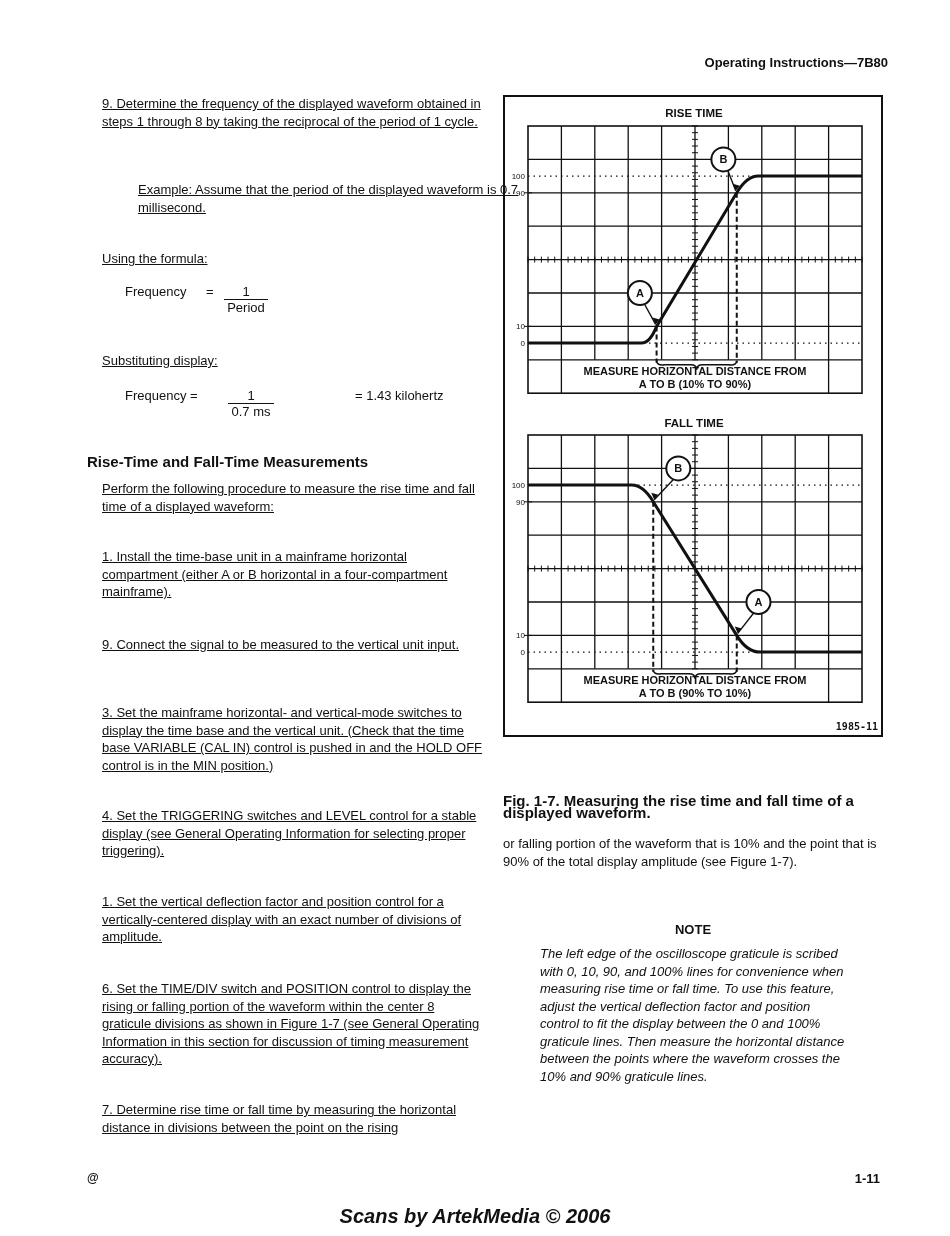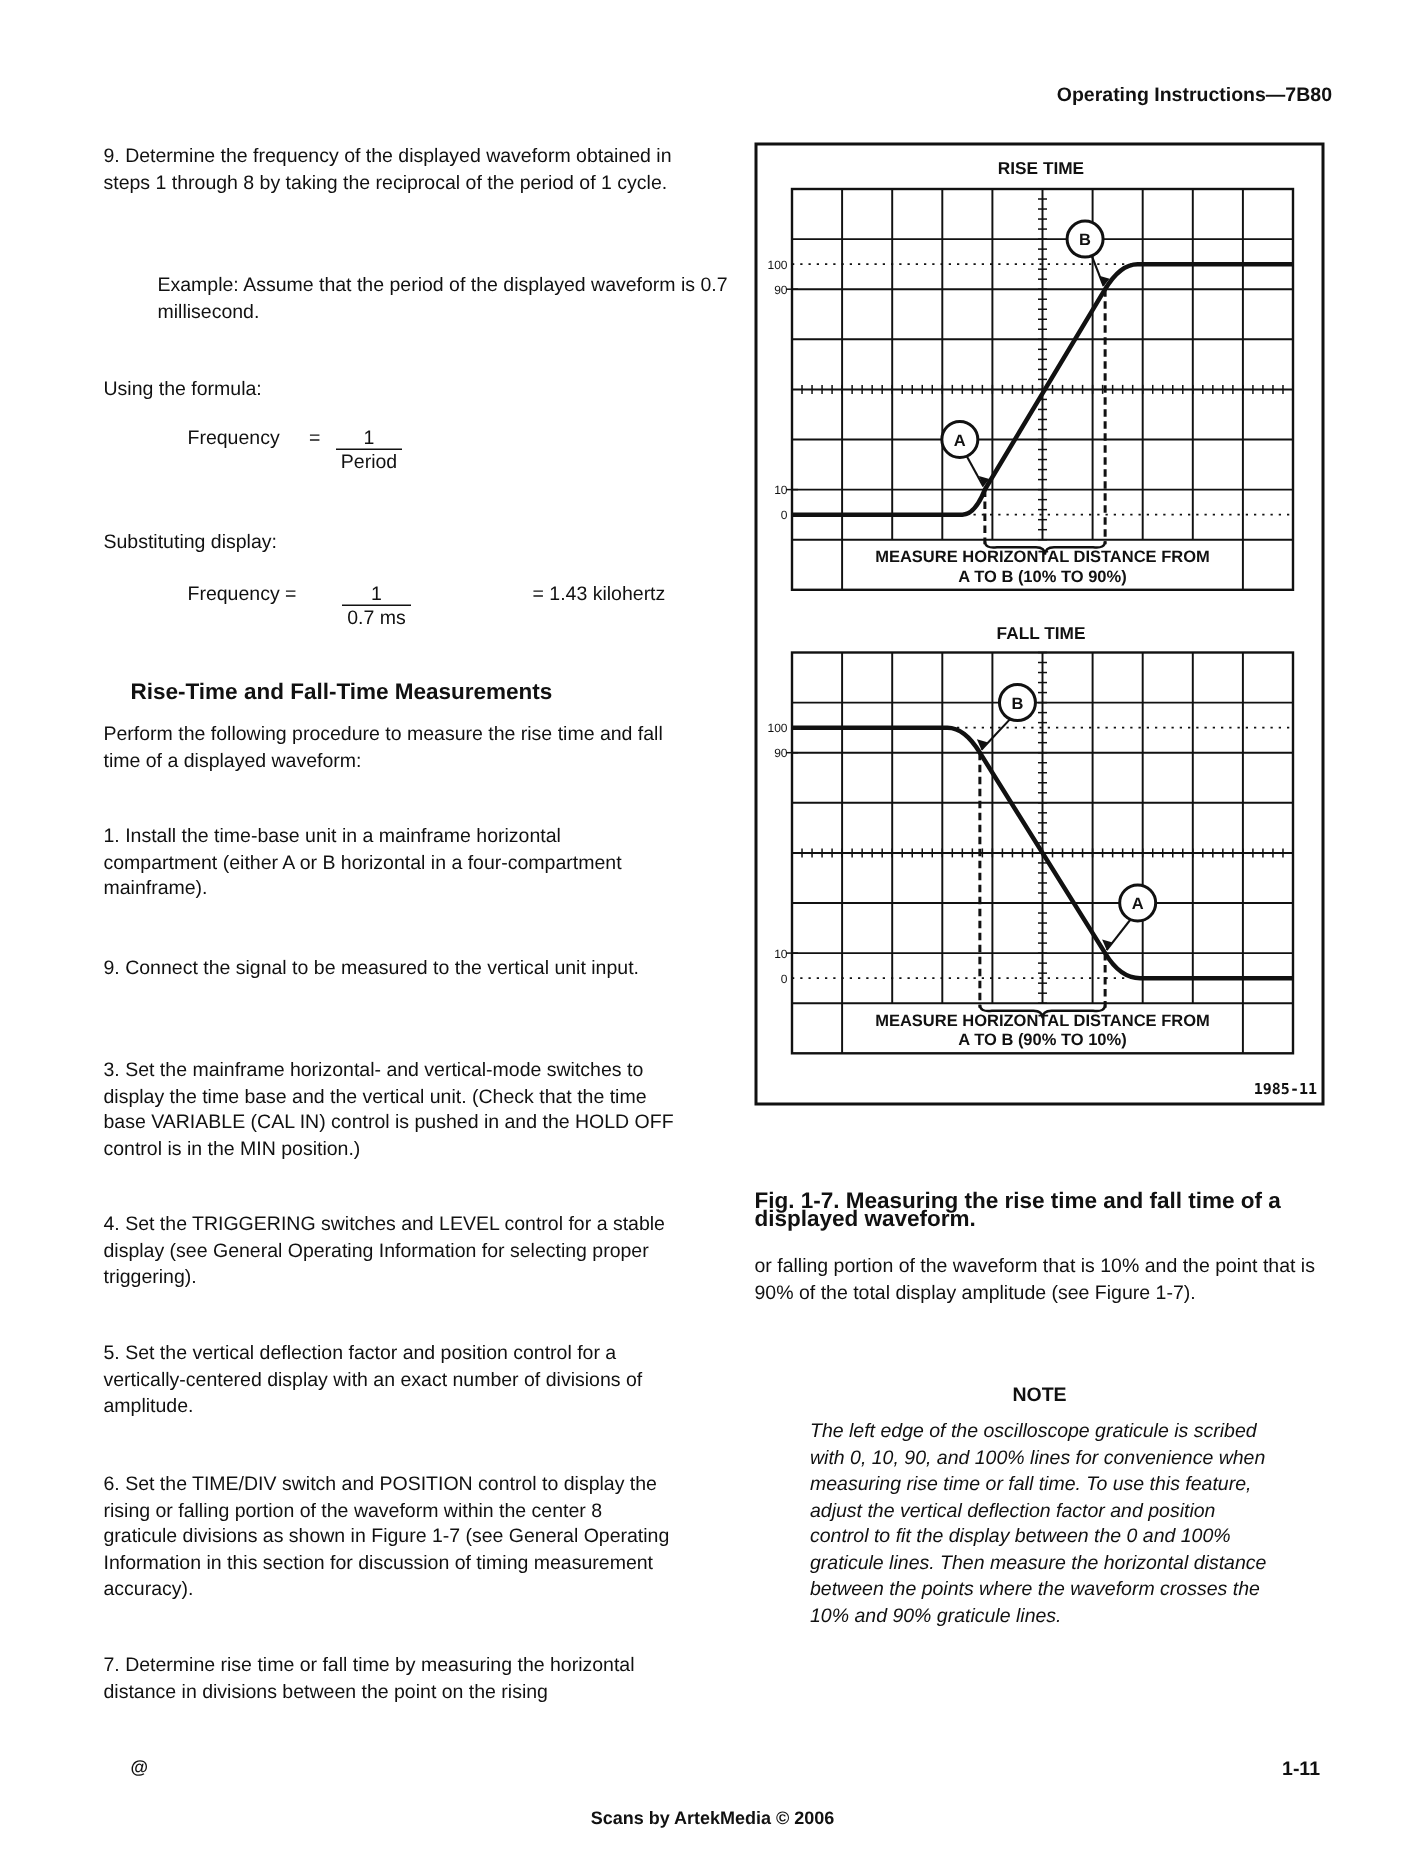--- a/index.html
+++ b/index.html
@@ -1,35 +1,35 @@
 <!DOCTYPE html>
 <html><head>
 <meta charset="utf-8">
 <style>
   html, body { margin: 0; padding: 0; background: #ffffff; }
   body { width: 950px; height: 1236px; position: relative; overflow: hidden;
          font-family: "Liberation Sans", sans-serif; color: #111; }
   .abs { position: absolute; }
   .header { right: 62px; top: 55px; font-size: 13px; font-weight: bold; }
-  .p { position: absolute; left: 69px; width: 382px; font-size: 13px; line-height: 17.5px; }
+  .p { position: absolute; left: 102px; width: 382px; font-size: 13px; line-height: 17.5px; text-decoration: underline; }
   .formula { position: absolute; font-size: 13px; }
   .frac { position: absolute; text-align: center; font-size: 13px; }
   .frac .num { display: block; border-bottom: 1px solid #111; padding: 0 2px; }
   .frac .den { display: block; }
   h2 { position: absolute; left: 87px; top: 453px; margin: 0; font-size: 15px; font-weight: bold; }
   .fig-box { left: 503px; top: 95px; width: 380px; height: 642px; border: 2px solid #111; box-sizing: border-box; }
   .fig-title { position: absolute; font-size: 11.5px; font-weight: bold; text-align: center; width: 140px; }
   .fig-id { position: absolute; right: 72px; top: 721px; font-size: 10px; font-weight: bold; font-family: "DejaVu Sans Mono", monospace; }
   .caption { left: 503px; top: 795px; width: 380px; font-size: 15px; font-weight: bold; line-height: 12px; }
   .rp { position: absolute; left: 503px; width: 380px; font-size: 13px; line-height: 17.5px; }
   .note-title { left: 503px; width: 380px; text-align: center; top: 922px; font-weight: bold; font-size: 13px; }
   .note-body { left: 540px; width: 312px; top: 945px; font-style: italic; font-size: 13px; line-height: 17.5px; }
   .foot-left { left: 87px; top: 1171px; font-size: 12px; font-weight: bold; }
   .foot-right { right: 70px; top: 1171px; font-size: 13px; font-weight: bold; }
-  .credit { left: 0; width: 950px; text-align: center; top: 1205px; font-size: 12px; font-weight: bold; }
+  .credit { left: 0; width: 950px; text-align: center; top: 1205px; font-size: 20px; font-weight: bold; font-style: italic; }
   svg text { font-family: "Liberation Sans", sans-serif; }
 </style>
 </head>
 <body>
 
 <div class="abs header">Operating Instructions—7B80</div>
 
 <div class="p" style="top:95px;">9. Determine the frequency of the displayed waveform obtained in steps 1 through 8 by taking the reciprocal of the period of 1 cycle.</div>
 <div class="p" style="top:181px;margin-left:36px;">Example: Assume that the period of the displayed waveform is 0.7 millisecond.</div>
 <div class="p" style="top:250px;">Using the formula:</div>
@@ -54,21 +54,21 @@
   <span class="formula" style="left:311px; top:388px;margin-left:44px;">= 1.43 kilohertz</span>
 </div>
 
 <h2>Rise-Time and Fall-Time Measurements</h2>
 <div class="p" style="top:480px;">Perform the following procedure to measure the rise time and fall time of a displayed waveform:</div>
 
 <div class="p" style="top:548px;">1. Install the time-base unit in a mainframe horizontal compartment (either A or B horizontal in a four-compartment mainframe).</div>
 <div class="p" style="top:636px;">9. Connect the signal to be measured to the vertical unit input.</div>
 <div class="p" style="top:704px;">3. Set the mainframe horizontal- and vertical-mode switches to display the time base and the vertical unit. (Check that the time base VARIABLE (CAL IN) control is pushed in and the HOLD OFF control is in the MIN position.)</div>
 <div class="p" style="top:807px;">4. Set the TRIGGERING switches and LEVEL control for a stable display (see General Operating Information for selecting proper triggering).</div>
-<div class="p" style="top:893px;">5. Set the vertical deflection factor and position control for a vertically-centered display with an exact number of divisions of amplitude.</div>
+<div class="p" style="top:893px;">1. Set the vertical deflection factor and position control for a vertically-centered display with an exact number of divisions of amplitude.</div>
 <div class="p" style="top:980px;">6. Set the TIME/DIV switch and POSITION control to display the rising or falling portion of the waveform within the center 8 graticule divisions as shown in Figure 1-7 (see General Operating Information in this section for discussion of timing measurement accuracy).</div>
 <div class="p" style="top:1101px;">7. Determine rise time or fall time by measuring the horizontal distance in divisions between the point on the rising</div>
 
 <div class="abs fig-box"></div>
 
 <div class="fig-title" style="left:624px; top:107px;">RISE TIME</div>
 <div class="fig-title" style="left:624px; top:417px;">FALL TIME</div>
 
 <svg class="abs" style="left:0; top:0;" width="950" height="1236">
   <g id="panel0">

